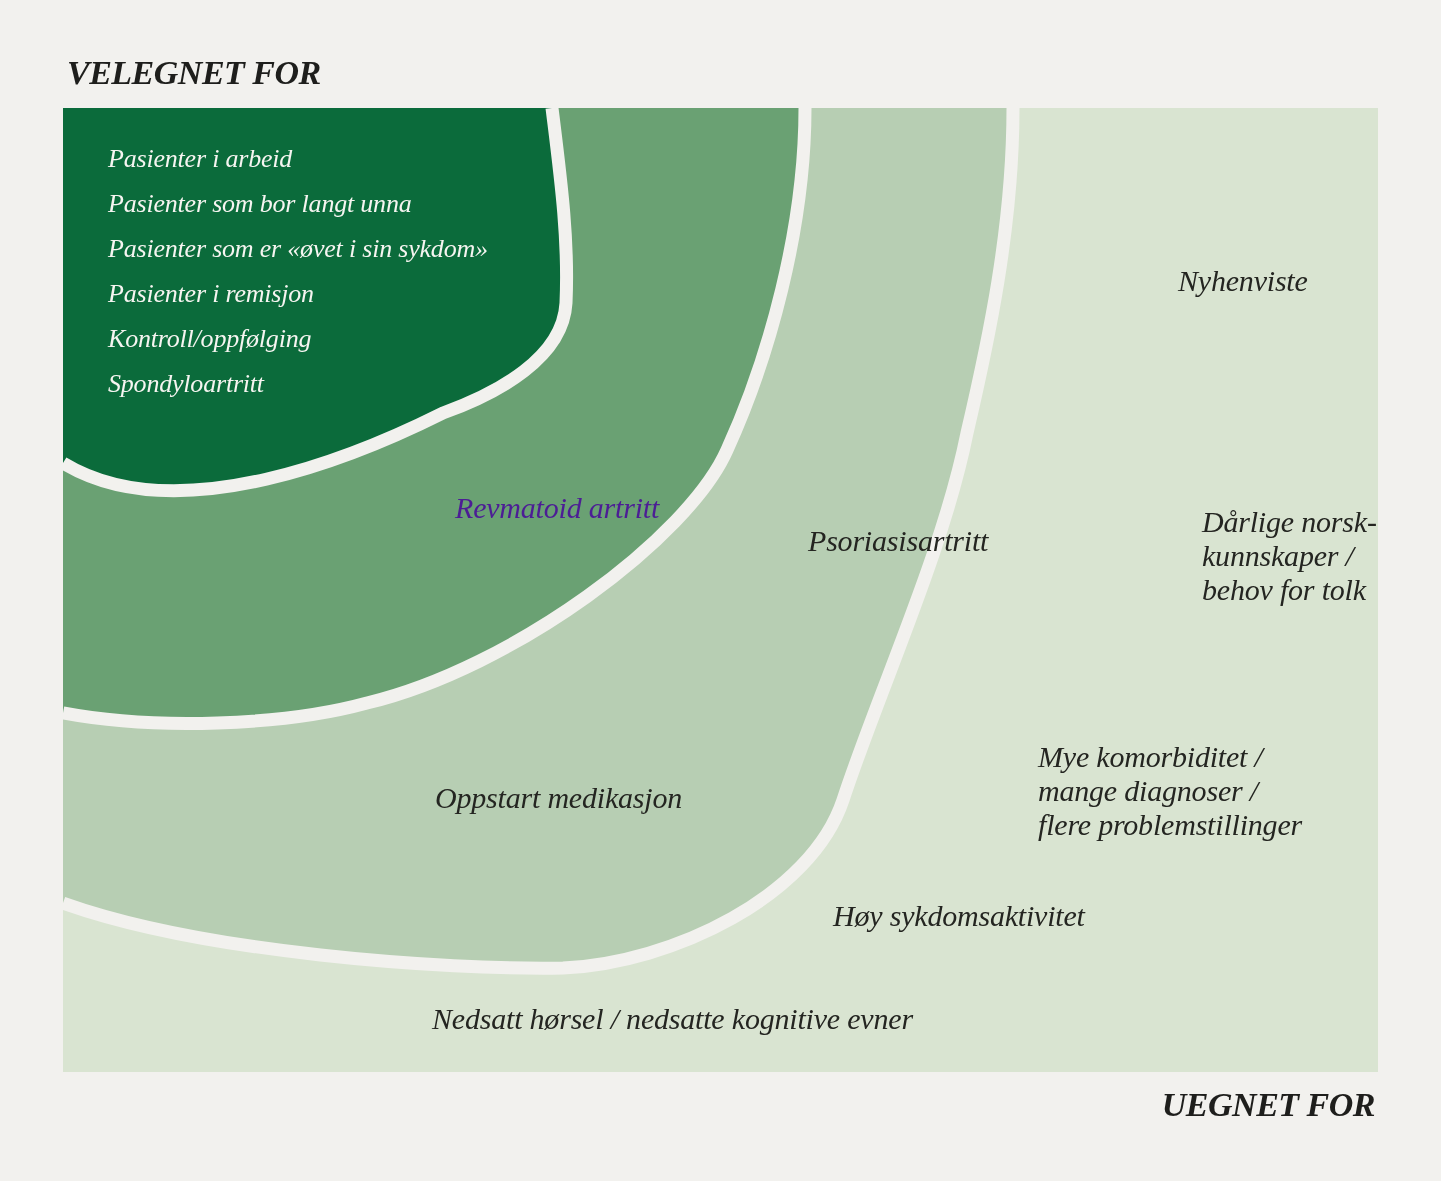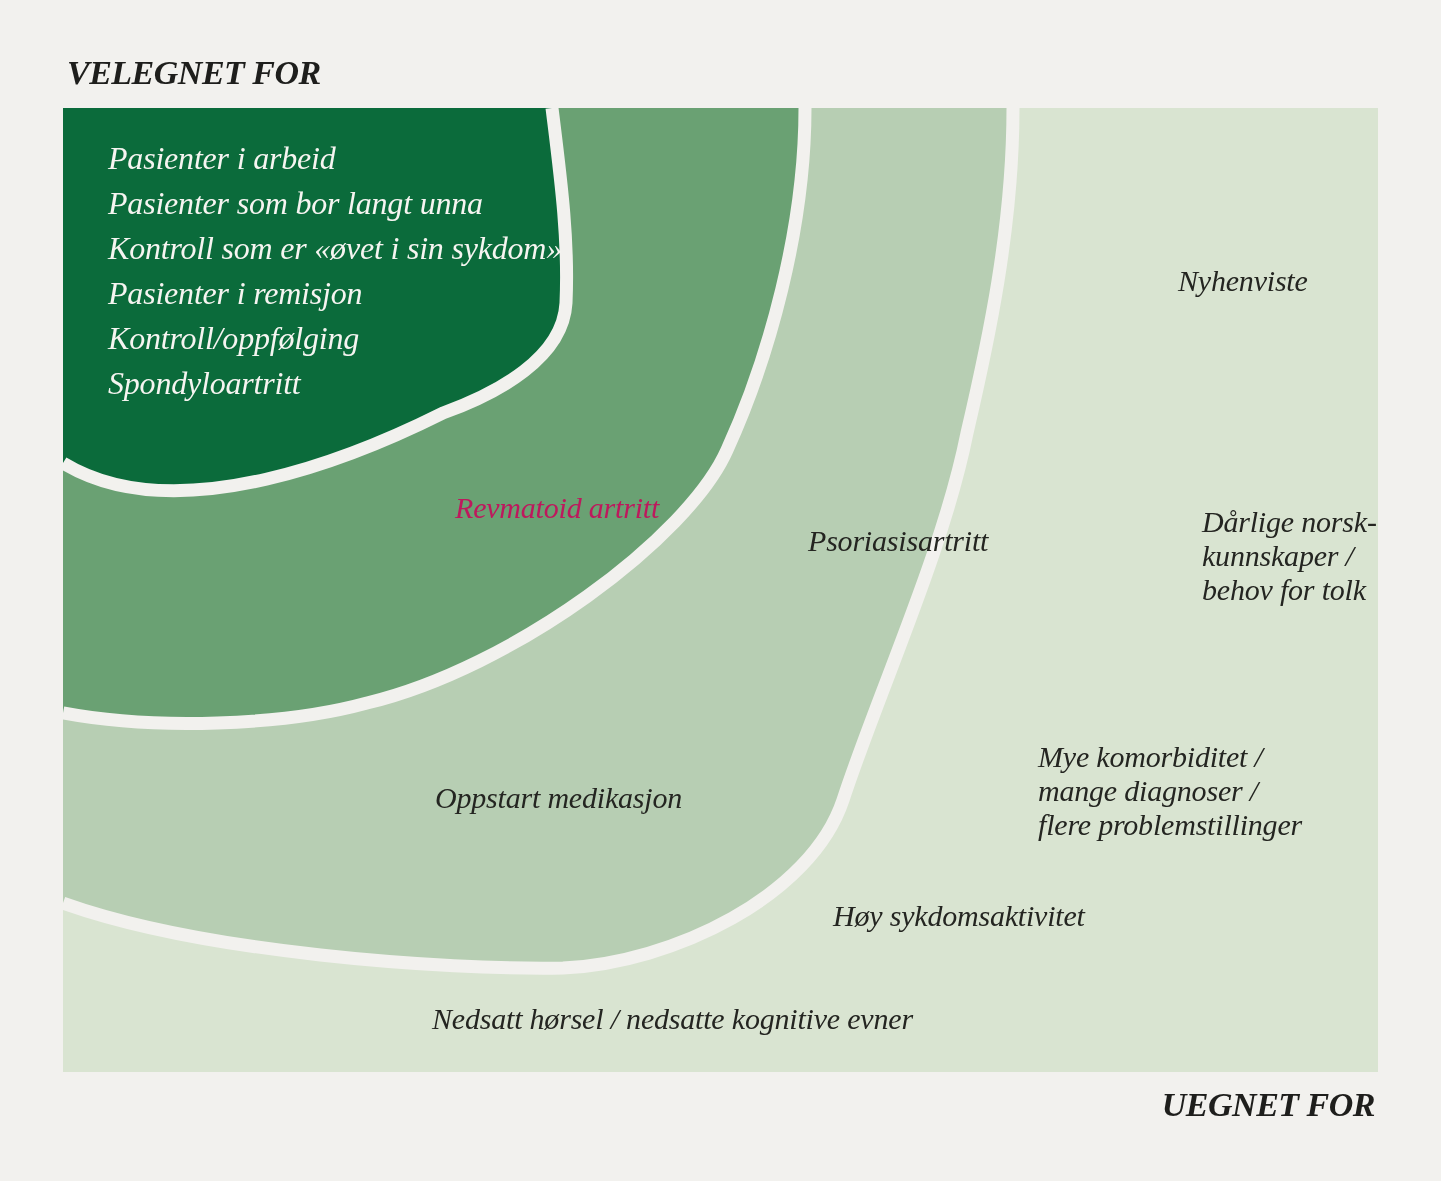--- a/index.html
+++ b/index.html
@@ -26,24 +26,24 @@
   .panel svg{position:absolute;left:0;top:0;width:100%;height:100%;display:block;}
   .lbl{
     position:absolute;
     font-style:italic;
     font-size:30px;
     line-height:34px;
     color:#242521;
     letter-spacing:-0.2px;
     white-space:pre-line;
   }
-  .lbl.light{color:#be185d;}
+  .lbl.light{color:#4c1d95;}
   .ring1-list{
     position:absolute;left:45px;top:28px;
-    font-style:italic;font-size:32px;line-height:45px;
+    font-style:italic;font-size:26px;line-height:45px;
     color:#f6f5f1;letter-spacing:-0.2px;
   }
   .ring1-list div{white-space:nowrap;}
 </style>
 </head>
 <body>
 
 <div class="corner-title" id="title-top">VELEGNET FOR</div>
 
 <div class="panel">
@@ -59,21 +59,21 @@
     <path d="M0 0 L489 0 C497 65 506 130 503 195 C500 250 435 285 380 305 C300 345 115 425 0 355 Z" fill="#0b6b3b"></path>
 
     <path d="M950 0 C950 120 925 235 904 325 C880 445 815 585 780 692 C748 788 610 855 500 860 C380 862 140 845 0 795" fill="none" stroke-width="13" stroke="#f2f1ee"></path>
     <path d="M742 0 C742 120 706 250 664 342 C625 430 450 560 304 595 C220 618 90 622 0 605" fill="none" stroke-width="13" stroke="#f2f1ee"></path>
     <path d="M489 0 C497 65 506 130 503 195 C500 250 435 285 380 305 C300 345 115 425 0 355" fill="none" stroke-width="13" stroke="#f2f1ee"></path>
   </svg>
 
   <div class="ring1-list">
     <div>Pasienter i arbeid</div>
     <div>Pasienter som bor langt unna</div>
-    <div>Kontroll som er «øvet i sin sykdom»</div>
+    <div>Pasienter som er «øvet i sin sykdom»</div>
     <div>Pasienter i remisjon</div>
     <div>Kontroll/oppfølging</div>
     <div>Spondyloartritt</div>
   </div>
 
   <div class="lbl light" style="left:392px;top:383px;">Revmatoid artritt</div>
 
   <div class="lbl" style="left:745px;top:416px;">Psoriasisartritt</div>
   <div class="lbl" style="left:372px;top:673px;">Oppstart medikasjon</div>
 

